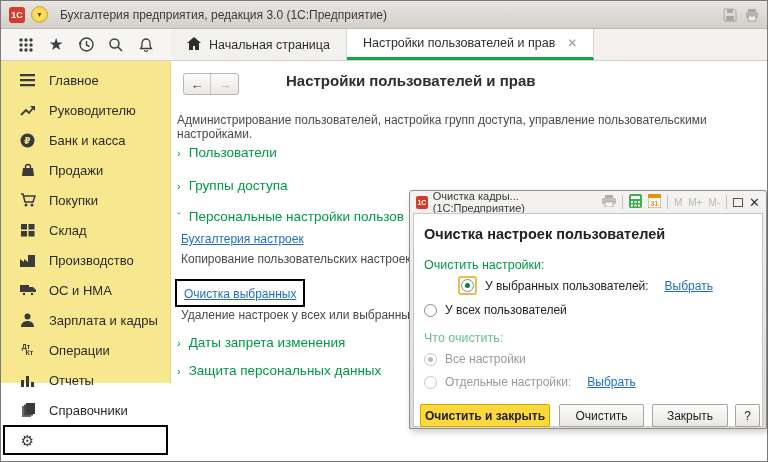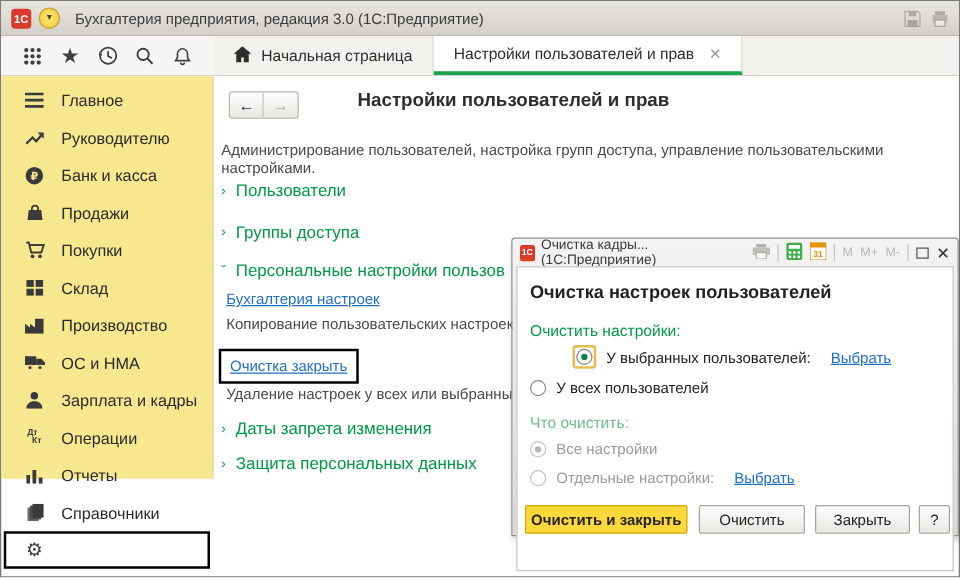--- a/index.html
+++ b/index.html
@@ -59,21 +59,21 @@
   
   .dialog{position:absolute;left:408px;top:189px;width:358px;height:239px;border:1px solid #8f8f8f;
     background:linear-gradient(#F4F3F1,#DDDAD5);border-radius:3px 3px 0 0;box-shadow:2px 3px 6px rgba(0,0,0,.2);padding:0 3px 3px;}
   .dlg-titlebar{height:22px;display:flex;align-items:center;gap:5px;padding:0 3px;font-size:11px;color:#3a3a3a;}
   .dlg-logo{width:13px;height:13px;background:#D83A2B;border-radius:2px;color:#fff;font-size:7px;font-weight:bold;display:flex;align-items:center;justify-content:center;}
   .dlg-ticons{margin-left:auto;display:flex;align-items:center;gap:6px;}
   .mem{font-size:10px;color:#b8b8b8;}
   .dlg-max{width:10px;height:9px;border:1px solid #555;display:inline-block;}
   .dlg-close{font-size:13px;color:#333;font-weight:bold;line-height:1;cursor:pointer;}
   .vsep{width:1px;height:14px;background:#c6c3be;}
-  .dlg-body{position:relative;background:#fff;height:244px;border:1px solid #c9c6c1;}
+  .dlg-body{position:relative;background:#fff;height:214px;border:1px solid #c9c6c1;}
   .dlg-h1{position:absolute;left:10px;top:12px;font-size:14.5px;font-weight:bold;color:#222;}
   .dlg-grouplabel{position:absolute;left:10px;font-size:12.5px;color:var(--green);}
   .dlg-grouplabel.muted{color:var(--green-muted);text-align:center;}
   .radio-row{position:absolute;left:10px;display:flex;align-items:center;gap:8px;font-size:12px;color:#222;}
   .radio{width:13px;height:13px;border-radius:50%;border:1px solid #8a8a8a;background:#fff;position:relative;}
   .radio.sel::after{content:"";position:absolute;left:3px;top:3px;width:5px;height:5px;border-radius:50%;background:#0a7f3f;}
   .radio.dis{border-color:#c4c4c4;}
   .radio.dis.sel::after{background:#b9b9b9;}
   .focus-ring{border:2px solid #E4BE4E;border-radius:3px;padding:1px;display:flex;}
   .radio-row .lbl-dis{color:#9a9a9a;}
@@ -304,21 +304,21 @@
         <span>Группы доступа</span>
       </div>
       <div class="section" style="top:148px;">
         <span class="chev">ˇ</span>
         <span>Персональные настройки пользов</span>
       </div>
 
       <span class="link plain-link" style="top:171px;">Бухгалтерия настроек</span>
       <div class="sub-desc" style="top:191px;">Копирование пользовательских настроек м</div>
 
-      <span class="anno-box" style="top:218px;"><span class="link">Очистка закрыть</span></span>
+      <span class="anno-box" style="top:218px;"><span class="link">Очистка выбранных</span></span>
       <div class="sub-desc" style="top:247px;">Удаление настроек у всех или выбранных п</div>
 
       <div class="section" style="top:274px;">
         <span class="chev">›</span>
         <span>Даты запрета изменения</span>
       </div>
       <div class="section" style="top:302px;">
         <span class="chev">›</span>
         <span>Защита персональных данных</span>
       </div>

